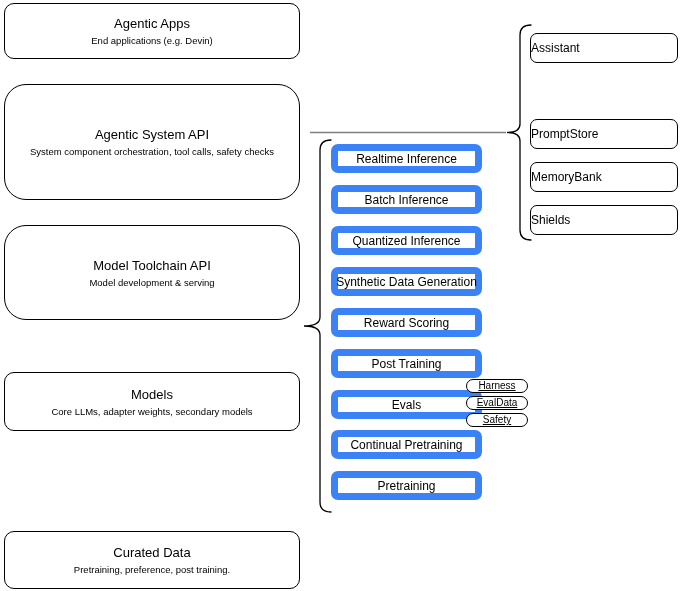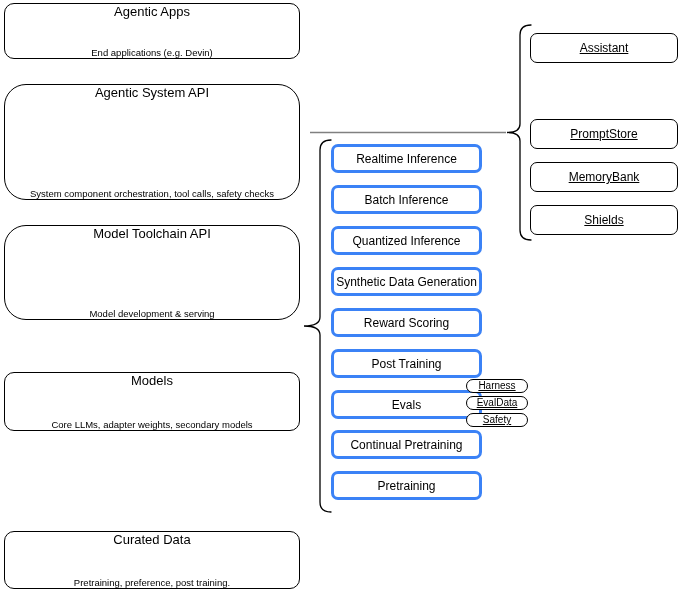--- a/index.html
+++ b/index.html
@@ -5,34 +5,34 @@
   html,body{margin:0;padding:0;background:#ffffff;}
   *{box-sizing:border-box;}
   .canvas{
     position:relative;width:682px;height:591px;background:#ffffff;
     font-family:"Liberation Sans","DejaVu Sans",sans-serif;color:#000;
     overflow:hidden;
   }
   svg.overlay{position:absolute;left:0;top:0;width:682px;height:591px;pointer-events:none;z-index:0;}
   .lbox{
     position:absolute;left:4px;width:296px;background:#fff;border:1px solid #000;
-    display:flex;flex-direction:column;align-items:center;justify-content:space-between;
+    display:flex;flex-direction:column;align-items:center;justify-content:center;
     gap:4px;text-align:center;z-index:1;
   }
   .lbox .title{font-size:13px;line-height:15px;}
   .lbox .sub{font-size:9.5px;line-height:11px;}
   .mbox{
-    position:absolute;left:331px;width:151px;height:29px;background:#fff;border:3px solid #3b82f6;
+    position:absolute;left:331px;width:151px;height:29px;background:#fff;border:7px solid #3b82f6;
     border-radius:7px;display:flex;align-items:center;justify-content:center;
     font-size:12px;white-space:nowrap;z-index:1;
   }
   .rbox{
     position:absolute;left:530px;width:148px;height:30px;background:#fff;border:1px solid #000;
-    border-radius:7px;display:flex;align-items:center;justify-content:center;
-    font-size:12px;white-space:nowrap;z-index:1;text-decoration:underline;
+    border-radius:7px;display:flex;align-items:center;
+    font-size:12px;white-space:nowrap;z-index:1;
   }
   .oval{
     position:absolute;left:466px;width:62px;height:14px;background:#fff;border:1px solid #000;
     border-radius:14px;display:flex;align-items:center;justify-content:center;
     font-size:10px;line-height:10px;white-space:nowrap;z-index:2;text-decoration:underline;
   }
 </style>
 </head>
 <body>
 

